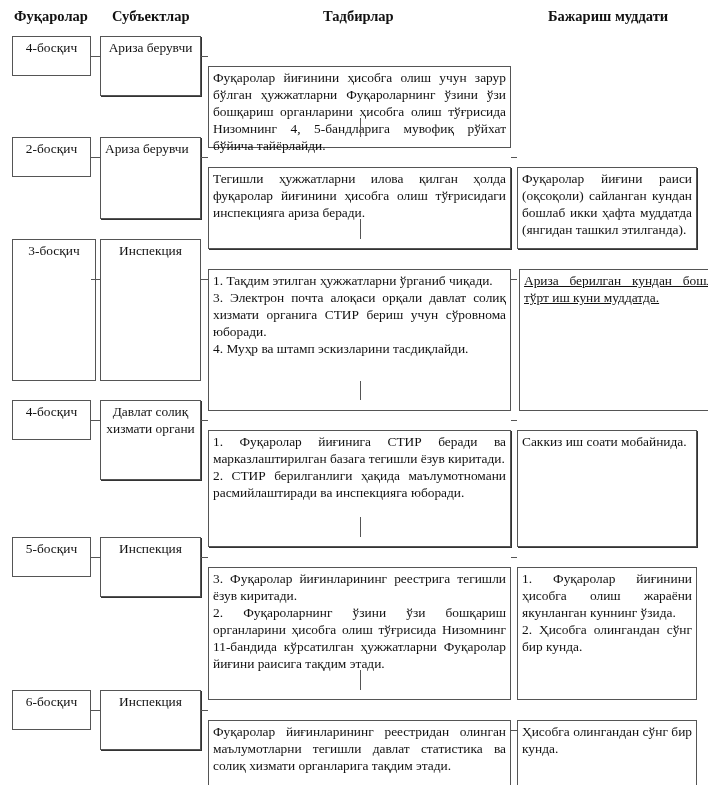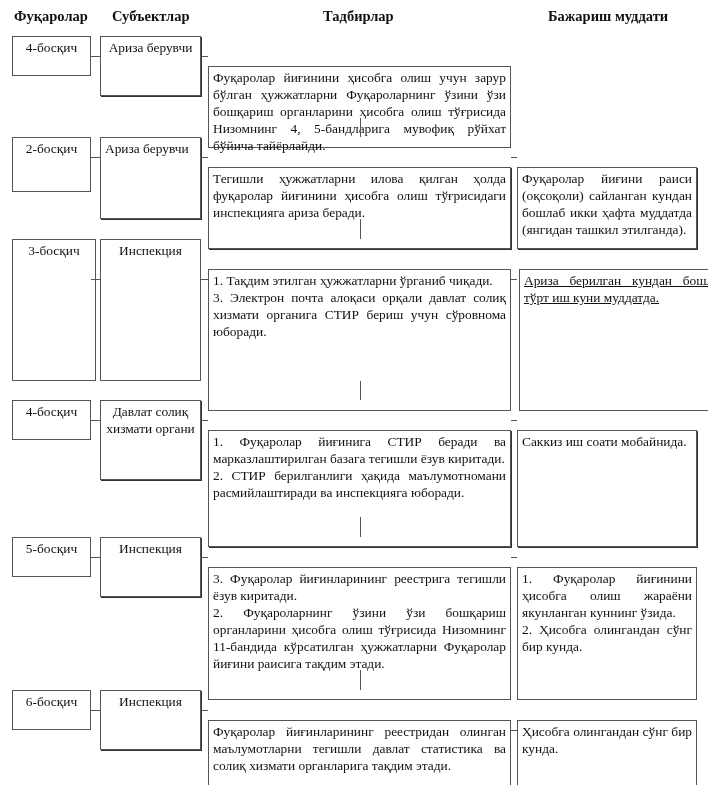--- a/index.html
+++ b/index.html
@@ -29,21 +29,21 @@
 <div class="hline" style="left:91px;top:56px;width:9px;"></div>
 <div class="box center shadow" style="left:100px;top:36px;width:101px;height:60px;">
   <span>Ариза берувчи</span>
 </div>
 <div class="hline" style="left:201px;top:56px;width:7px;"></div>
 <div class="box just" style="left:208px;top:36px;width:303px;height:82px;">
   <span class="item">Фуқаролар йиғинини ҳисобга олиш учун зарур бўлган ҳужжатларни Фуқароларнинг ўзини ўзи бошқариш органларини ҳисобга олиш тўғрисида Низомнинг 4, 5-бандларига мувофиқ рўйхат бўйича тайёрлайди.</span>
 </div>
 <div class="vline" style="left:360px;top:118px;height:19px;"></div>
 
-<div class="box center" style="left:12px;top:137px;width:79px;height:55px;">
+<div class="box center" style="left:12px;top:137px;width:79px;height:40px;">
   <span>2-босқич</span>
 </div>
 <div class="hline" style="left:91px;top:157px;width:9px;"></div>
 <div class="box shadow" style="left:100px;top:137px;width:101px;height:82px;">
   <span>Ариза берувчи</span>
 </div>
 <div class="hline" style="left:201px;top:157px;width:7px;"></div>
 <div class="box just shadow" style="left:208px;top:137px;width:303px;height:82px;">
   <span class="item">Тегишли ҳужжатларни илова қилган ҳолда фуқаролар йиғинини ҳисобга олиш тўғрисидаги инспекцияга ариза беради.</span>
 </div>
@@ -57,20 +57,21 @@
   <span>3-босқич</span>
 </div>
 <div class="hline" style="left:91px;top:279px;width:9px;"></div>
 <div class="box center" style="left:100px;top:239px;width:101px;height:142px;">
   <span>Инспекция</span>
 </div>
 <div class="hline" style="left:201px;top:279px;width:7px;"></div>
 <div class="box just" style="left:208px;top:239px;width:303px;height:142px;">
   <span class="item">1. Тақдим этилган ҳужжатларни ўрганиб чиқади.</span>
   <span class="item">3. Электрон почта алоқаси орқали давлат солиқ хизмати органига СТИР бериш учун сўровнома юборади.</span>
+  <span class="item">4. Муҳр ва штамп эскизларини тасдиқлайди.</span>
 </div>
 <div class="hline" style="left:511px;top:279px;width:6px;"></div>
 <div class="box just" style="left:519px;top:239px;width:212px;height:142px;text-decoration:underline;">
   <span class="item">Ариза берилган кундан бошлаб тўрт иш куни муддатда.</span>
 </div>
 <div class="vline" style="left:360px;top:381px;height:19px;"></div>
 
 <div class="box center" style="left:12px;top:400px;width:79px;height:40px;">
   <span>4-босқич</span>
 </div>

